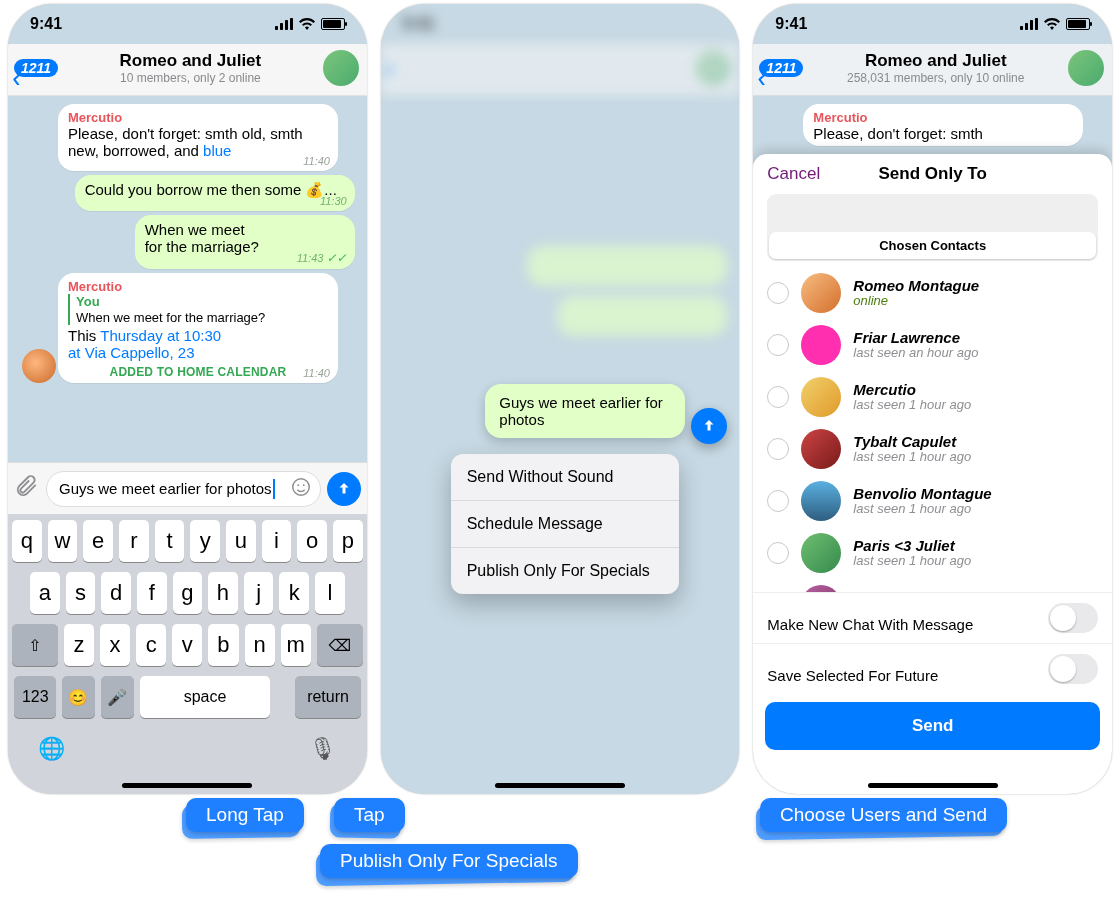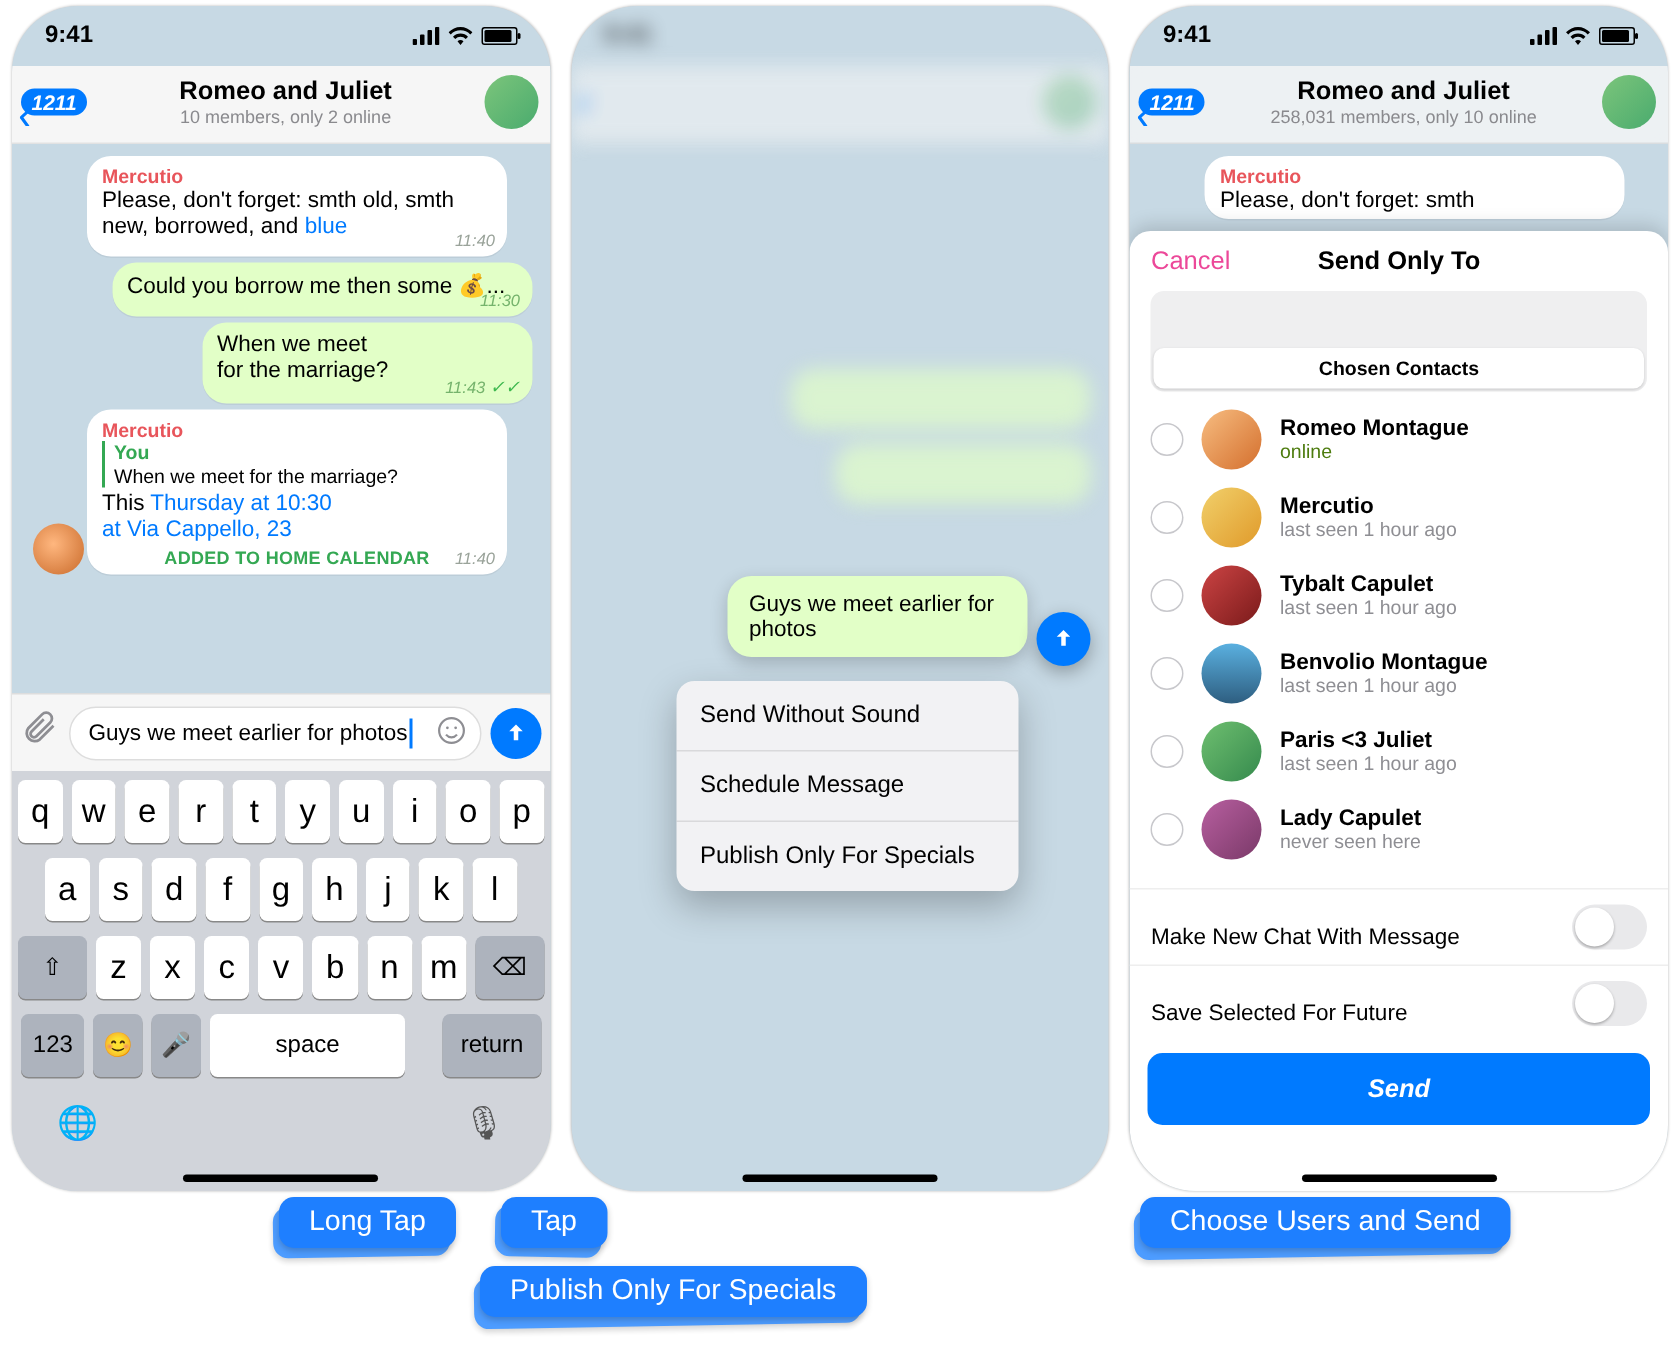--- a/index.html
+++ b/index.html
@@ -56,37 +56,37 @@
   .homebar{position:absolute; bottom:6px; left:50%; transform:translateX(-50%); width:130px; height:5px; background:#000; border-radius:3px;}
   
   .float-bubble{ position:absolute; right:54px; top:380px; background:#e2ffc7; border-radius:16px; padding:10px 14px; font-size:15px; max-width:200px; box-shadow:0 4px 12px rgba(0,0,0,.2);}
   .float-send{position:absolute; right:12px; top:404px; width:36px;height:36px;border-radius:50%;background:#007aff;display:flex;align-items:center;justify-content:center;box-shadow:0 4px 12px rgba(0,0,0,.3);}
   .ctx-menu{position:absolute; left:70px; right:60px; top:450px; background:#f2f2f4; border-radius:12px; box-shadow:0 10px 24px rgba(0,0,0,.25); overflow:hidden;}
   .ctx-item{padding:14px 16px; font-size:16px; border-bottom:1px solid rgba(0,0,0,.1);}
   .ctx-item:last-child{border-bottom:none;}
   
   .sheet{ position:absolute; left:0; right:0; top:150px; bottom:0; background:#fff; border-top-left-radius:14px; border-top-right-radius:14px; box-shadow:0 -4px 12px rgba(0,0,0,.15); display:flex; flex-direction:column;}
   .sheet-head{ display:grid; grid-template-columns:1fr auto 1fr; align-items:center; padding:10px 14px;}
-  .cancel{ color:#ec4899; font-size:17px; justify-self:start;}
+  .cancel{ color:#701a75; font-size:17px; justify-self:start;}
   .sheet-title{ font-weight:600; font-size:17px;}
   .seg{ background:#efeff0; border-radius:9px; margin:0 14px 6px; display:flex; padding:2px;}
   .seg .opt{ flex:1; text-align:center; padding:6px 0; font-size:13px; font-weight:600; border-radius:7px;margin-top:36px;}
   .seg .sel{ background:#fff; box-shadow:0 1px 2px rgba(0,0,0,.15);}
   .contacts{ flex:1; overflow:auto; }
   .contact{ display:flex; align-items:center; gap:12px; padding:6px 14px;}
   .radio{ width:22px;height:22px;border-radius:50%; border:1.5px solid #c8c8cc;}
   .cavatar{width:40px;height:40px;border-radius:50%; background:#999;}
-  .cinfo{line-height:1.15;}
+  .cinfo{line-height:1.15;font-style:italic;}
   .cname{font-weight:600; font-size:15px;}
   .cstatus{font-size:13px; color:#8e8e93;}
   .cstatus.online{color:#4d7c0f;}
   .opt-row{display:flex; justify-content:space-between; align-items:flex-end; padding:10px 14px; font-size:15px; border-top: .5px solid #eee;}
   .switch{width:50px;height:30px;background:#e9e9eb;border-radius:15px;position:relative;}
   .switch::after{content:"";position:absolute;width:26px;height:26px;background:#fff;border-radius:50%;top:2px;left:2px;box-shadow:0 1px 2px rgba(0,0,0,.3);}
-  .send-big{ margin:8px 12px 44px; background:#007aff; color:#fff; text-align:center; padding:14px; border-radius:10px; font-size:17px; font-weight:600;font-style:italic;}
+  .send-big{ margin:8px 12px 44px; background:#007aff; color:#fff; text-align:center; padding:14px; border-radius:10px; font-size:17px; font-weight:600;}
   
   .captions{ position:relative; height:100px;}
   .cap{ position:absolute; background:#1e7fff; color:#fff; font-size:19px; padding:6px 20px; border-radius:10px; box-shadow:0 2px 4px rgba(0,0,0,.2);}
   .cap.off { background:#3a92ff; opacity:.9;}
   .cavatar.c1{background:linear-gradient(135deg,#f7bd81,#d46f2d);}
   .cavatar.c2{background:#ff2fb0;}
   .cavatar.c3{background:linear-gradient(135deg,#f1d06b,#e09a2a);}
   .cavatar.c4{background:linear-gradient(135deg,#c44,#7a1a1a);}
   .cavatar.c5{background:linear-gradient(#5ab0e0,#2e5e80);}
   .cavatar.c6{background:linear-gradient(135deg,#6fbf70,#358a4d);}
@@ -323,20 +323,28 @@
           <div class="contact">
             <div class="radio"></div>
             <div class="cavatar c1"></div>
             <div class="cinfo">
               <div class="cname">Romeo Montague</div>
               <div class="cstatus online">online</div>
             </div>
           </div>
           <div class="contact">
             <div class="radio"></div>
+            <div class="cavatar c2"></div>
+            <div class="cinfo">
+              <div class="cname">Friar Lawrence</div>
+              <div class="cstatus">last seen an hour ago</div>
+            </div>
+          </div>
+          <div class="contact">
+            <div class="radio"></div>
             <div class="cavatar c3"></div>
             <div class="cinfo">
               <div class="cname">Mercutio</div>
               <div class="cstatus">last seen 1 hour ago</div>
             </div>
           </div>
           <div class="contact">
             <div class="radio"></div>
             <div class="cavatar c4"></div>
             <div class="cinfo">

